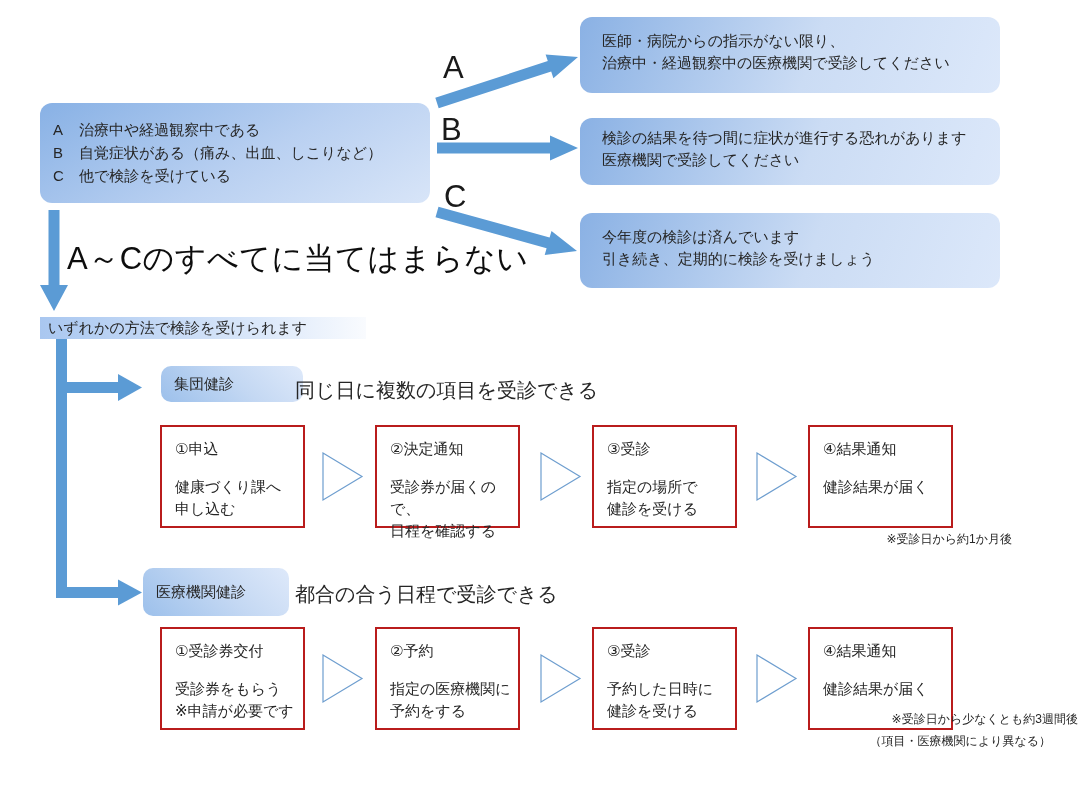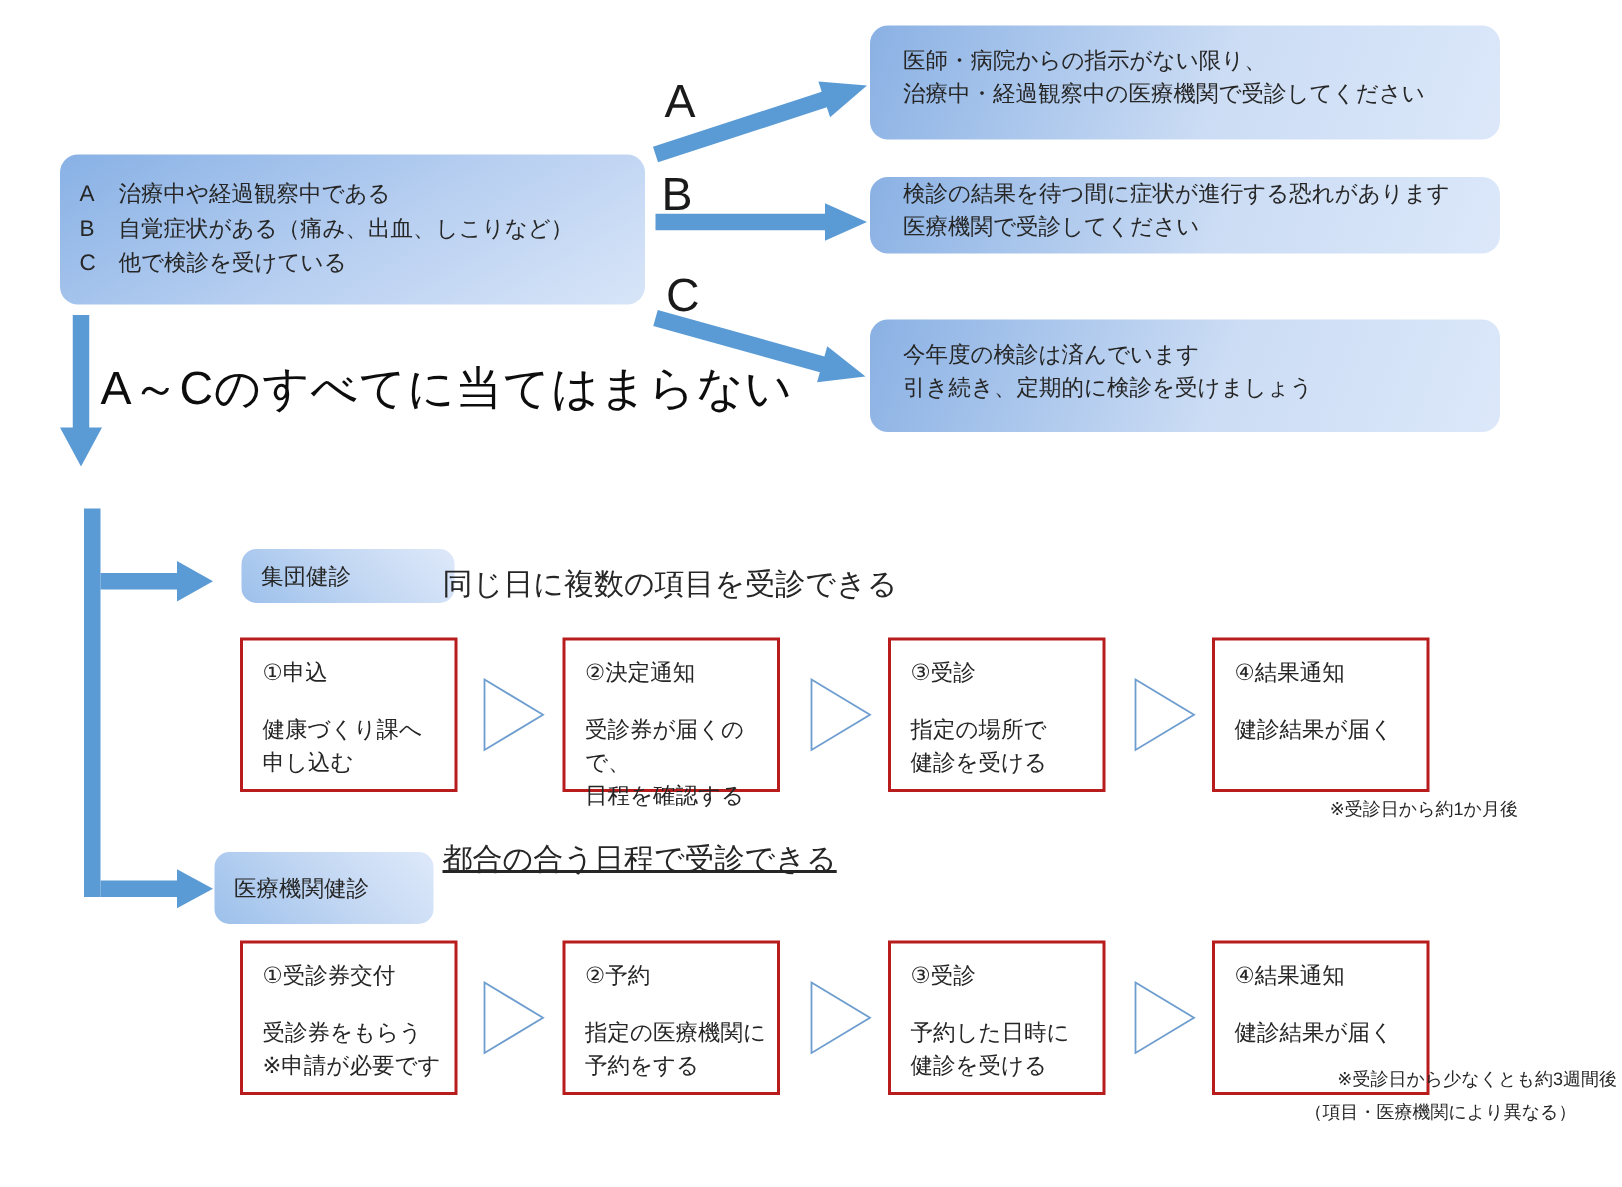--- a/index.html
+++ b/index.html
@@ -19,21 +19,21 @@
   }
   .cond-row{display:flex;}
   .cond-key{width:26px;flex:0 0 26px;}
   .outcome{
     left:580px;width:420px;border-radius:12px;
     background:linear-gradient(110deg,#8AB1E4 0%,#CBDcf4 55%,#DCE8FA 100%);
     display:flex;flex-direction:column;justify-content:center;
     padding:0 10px 6px 22px;box-sizing:border-box;font-size:15px;line-height:22px;
   }
   .outcome-a{top:17px;height:76px;}
-  .outcome-b{top:118px;height:51px;}
+  .outcome-b{top:118px;height:67px;}
   .outcome-c{top:213px;height:75px;}
 
   .arrow-label{font-size:31px;color:#1a1a1a;line-height:1;}
   .label-a{left:443px;top:52px;}
   .label-b{left:441px;top:114px;}
   .label-c{left:444px;top:181px;}
 
   .no-match{left:67px;top:238px;font-size:31px;color:#0d0d0d;letter-spacing:0.5px;white-space:nowrap;}
 
   .strip{
@@ -44,21 +44,21 @@
 
   .track-label{
     border-radius:10px;background:linear-gradient(45deg,#9CC0EB 0%,#C4D8F3 55%,#DEE9FA 100%);
     display:flex;align-items:center;padding-left:13px;box-sizing:border-box;
     font-size:15px;white-space:nowrap;
   }
   .track1-label{left:161px;top:366px;width:142px;height:36px;}
   .track2-label{left:143px;top:568px;width:146px;height:48px;}
   .caption{font-size:20px;line-height:18px;white-space:nowrap;}
   .caption1{left:295px;top:381px;}
-  .caption2{left:295px;top:564px;text-decoration:underline;}
+  .caption2{left:295px;top:585px;}
 
   .step{
     width:145px;height:103px;background:#fff;border:2px solid #b91c1c;
     box-sizing:border-box;padding:11px 6px 0 13px;font-size:15px;line-height:22px;
   }
   .step-title{margin:0 0 16px 0;white-space:nowrap;}
   .step-body{white-space:pre-line;}
   .r1{top:425px;} .r2{top:627px;}
   .c1{left:160px;} .c2{left:375px;} .c3{left:592px;} .c4{left:808px;}
 
@@ -121,20 +121,21 @@
     <div>検診の結果を待つ間に症状が進行する恐れがあります</div>
     <div>医療機関で受診してください</div>
   </div>
   <div class="abs layer outcome outcome-c">
     <div>今年度の検診は済んでいます</div>
     <div>引き続き、定期的に検診を受けましょう</div>
   </div>
 
   <div class="abs layer no-match">A～Cのすべてに当てはまらない</div>
 
+  <div class="abs layer strip">いずれかの方法で検診を受けられます</div>
 
   <div class="abs layer track-label track1-label">集団健診</div>
   <div class="abs layer caption caption1">同じ日に複数の項目を受診できる</div>
 
   <div class="abs layer step r1 c1">
     <div class="step-title">①申込</div>
     <div class="step-body">健康づくり課へ
 申し込む</div>
   </div>
   <div class="abs layer step r1 c2">

